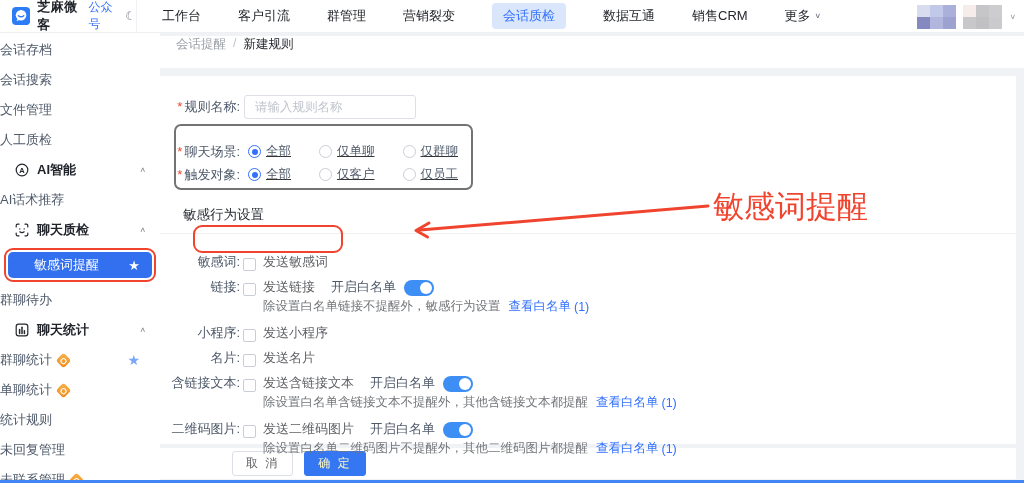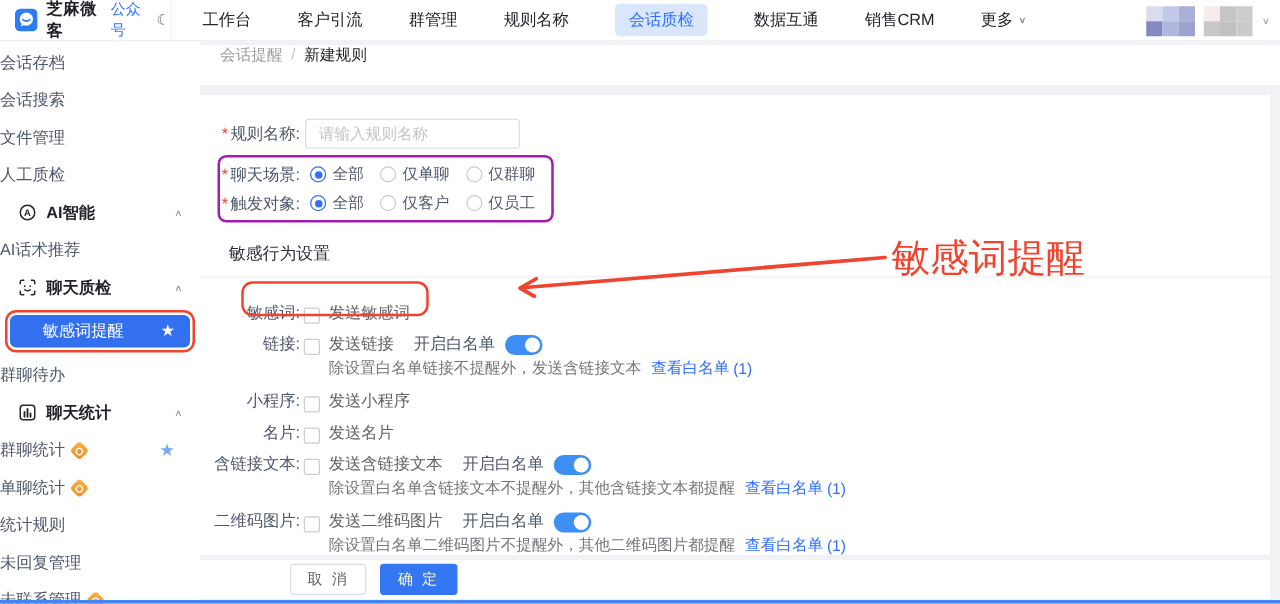--- a/index.html
+++ b/index.html
@@ -54,25 +54,25 @@
   .bc-current { color:#1f2329; font-weight:500; }
   .panel { margin:8px 8px 0 0; height:368px; background:#fff; position:relative; padding-top:18px; }
 
   .form-row { display:flex; align-items:center; height:26px; }
   .f-label { width:80px; text-align:right; color:#4e5969; flex:none; }
   .req { color:#f0442f; margin-right:2px; }
   .text-input { width:172px; height:24px; margin-left:4px; border:1px solid #dcdfe6; border-radius:3px;
     padding:0 10px; font-size:12.5px; color:#333; font-family:inherit; }
   .text-input::placeholder { color:#c0c4cc; }
 
-  .red-box1 { display:inline-block; margin-left:14px; margin-top:4px; border:2px solid #a21caf;
-    border-radius:7px; padding:2px 13px 2px 0; }
+  .red-box1 { display:inline-block; margin-left:14px; margin-top:4px; border:2px solid #737373;
+    border-radius:7px; padding:14px 13px 2px 0; }
   .red-box1 .form-row { height:23px; }
   .red-box1 .f-label { width:64px; }
-  .radio-group { display:flex; align-items:center; gap:13px; margin-left:8px; }
+  .radio-group { display:flex; align-items:center; gap:28px; margin-left:8px;text-decoration:underline; }
   .radio-item { display:flex; align-items:center; gap:5px; color:#4e5969; font-size:12.5px; cursor:pointer; }
   .radio { width:13px; height:13px; border-radius:50%; border:1px solid #c9cdd4; background:#fff; position:relative; flex:none; }
   .radio.sel { border-color:#3370ff; }
   .radio.sel::after { content:""; position:absolute; left:2.5px; top:2.5px; width:6px; height:6px; border-radius:50%; background:#3370ff; }
 
   .section-title { margin:16px 0 0 23px; color:#2b2f36; font-weight:500; font-size:13.5px; }
   .divider { height:1px; background:#f0f0f0; margin-top:9px; }
 
   .behaviors { margin-top:12px; }
   .b-row { display:flex; align-items:flex-end; height:25px; }
@@ -110,21 +110,21 @@
       <path d="M7.7 10.6 q3.3 2.8 6.6 0" stroke="#2b7cf6" stroke-width="1.7" fill="none" stroke-linecap="round"></path>
     </svg>
     <span class="brand-name">芝麻微客</span>
     <span class="brand-tag">公众号</span>
     <span class="moon">☾</span>
   </div>
   <div class="nav-menu">
     <div class="nav-item">工作台</div>
     <div class="nav-item">客户引流</div>
     <div class="nav-item">群管理</div>
-    <div class="nav-item">规则名称</div>
+    <div class="nav-item">营销裂变</div>
     <div class="nav-item active">会话质检</div>
     <div class="nav-item">数据互通</div>
     <div class="nav-item">销售CRM</div>
     <div class="nav-item">
       <span>更多</span>
       <span class="nav-chevron">∨</span>
     </div>
   </div>
   <div class="user-area">
     <div class="mosaic">
@@ -286,21 +286,21 @@
       </div>
 
       <div class="b-row">
         <span class="b-label">链接:</span>
         <span class="checkbox"></span>
         <span class="cb-text">发送链接</span>
         <span class="wl-label">开启白名单</span>
         <span class="toggle"></span>
       </div>
       <div class="b-desc">
-        <span>除设置白名单链接不提醒外，发送含链接文本</span>
+        <span>除设置白名单链接不提醒外，敏感行为设置</span>
         <a class="wl-link">查看白名单</a>
         <span class="wl-count">(1)</span>
       </div>
 
       <div class="b-row">
         <span class="b-label">小程序:</span>
         <span class="checkbox"></span>
         <span class="cb-text">发送小程序</span>
       </div>
 

